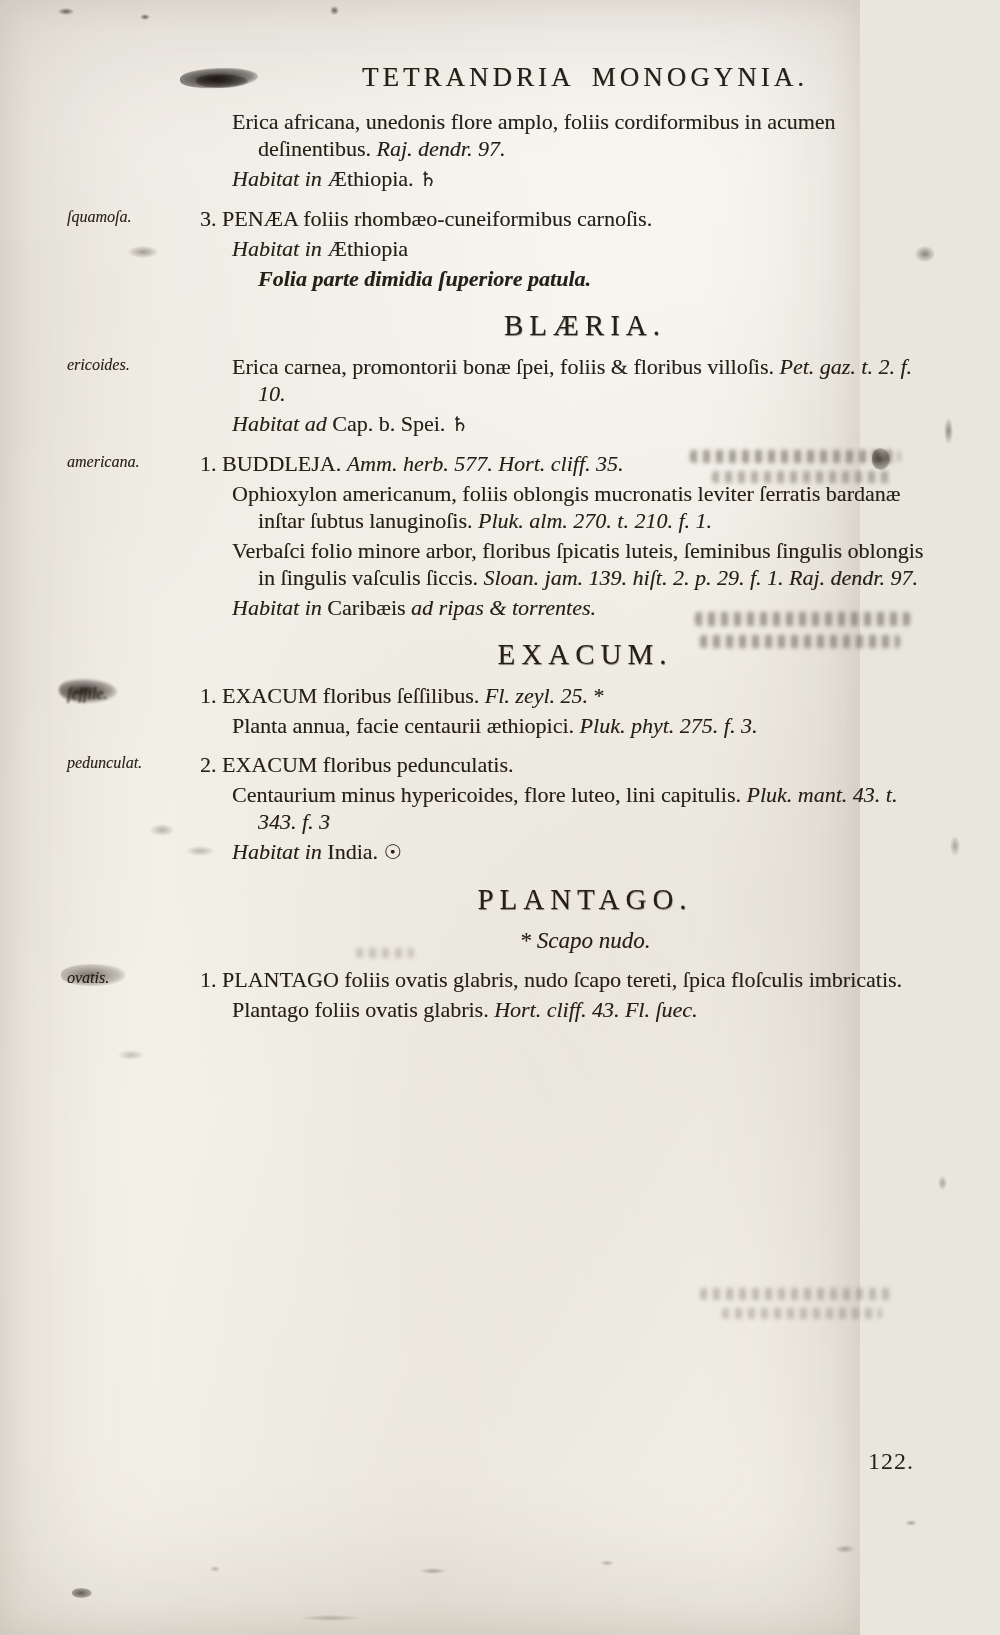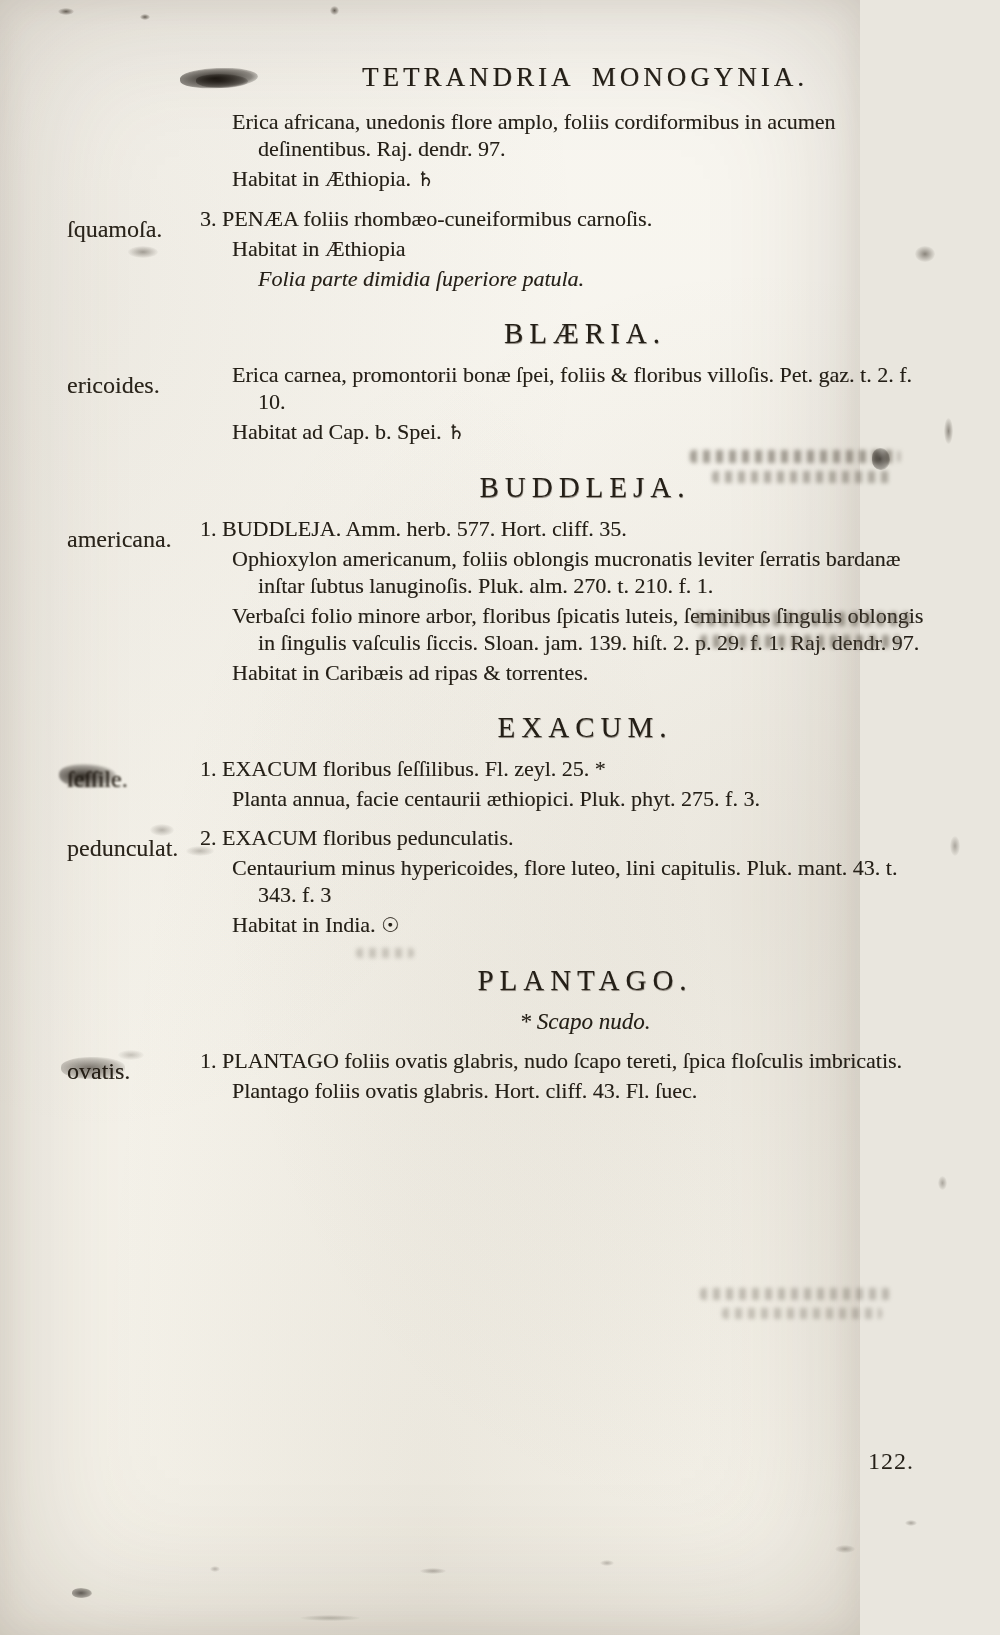--- a/index.html
+++ b/index.html
@@ -28,33 +28,33 @@
   .text-col {
     position:absolute; left:232px; top:108px; width:706px;
     font-size:22px; line-height:27px;
     text-shadow:0.3px 0.3px 0.5px rgba(35,25,15,0.35);
   }
   p { margin:0 0 3px 0; }
   .syn   { padding-left:26px; text-indent:-26px; }
   .entry { padding-left:26px; text-indent:-58px; }
   .plain { padding-left:0; }
   .note  { padding-left:0; font-style:italic; }
-  .note2 { padding-left:26px; font-style:italic; }
-  .it { }
+  .note2 { padding-left:26px; font-style:italic;font-weight:bold; }
+  .it { font-style:italic; }
   .sym { font-family:"DejaVu Sans", sans-serif; font-size:20px; }
   .genus-heading {
     text-align:center; font-weight:400; font-size:29px; letter-spacing:6px;
-    margin:28px 0 14px 0; text-indent:0;
+    margin:20px 0 14px 0; text-indent:0;
     text-shadow:0.5px 0.5px 0.7px rgba(35,25,15,0.5);
   }
   .sub-heading { text-align:center; font-style:italic; font-size:23px; margin:0 0 10px 0; }
   .entry-block { position:relative; margin:12px 0 6px 0; }
   .margin-label {
-    position:absolute; left:-165px; top:13px; width:152px;
-    font-size:24px; line-height:22px; color:#2a241b;
+    position:absolute; left:-165px; top:1px; width:152px;
+    font-style:italic; font-size:16px; line-height:22px; color:#2a241b;
   }
   .margin-label.smudged { filter:blur(0.5px); }
   .margin-label.smudged::after {
     content:""; position:absolute; left:-6px; top:-3px; width:64px; height:22px;
     background:radial-gradient(ellipse at 45% 50%, rgba(25,18,10,0.55), rgba(25,18,10,0.2) 60%, transparent 78%);
     border-radius:45%;
   }
   .margin-label.smudged-heavy { filter:blur(0.8px); }
   .margin-label.smudged-heavy::after {
     content:""; position:absolute; left:-8px; top:-4px; width:58px; height:24px;
@@ -100,21 +100,20 @@
     </section>
 
     <h2 class="genus-heading">BLÆRIA.</h2>
 
     <section class="entry-block">
       <span class="margin-label">ericoides.</span>
       <p class="syn"><span>Erica carnea, promontorii bonæ ſpei, foliis &amp; floribus villoſis. </span><span class="it">Pet. gaz. t. 2. f. 10.</span></p>
       <p class="plain"><span class="it">Habitat ad </span><span>Cap. b. Spei. </span><span class="sym">♄</span></p>
     </section>
 
-    <h2 class="genus-heading">BUDDLEJA.</h2>
 
     <section class="entry-block">
       <span class="margin-label">americana.</span>
       <p class="entry"><span>1. BUDDLEJA. </span><span class="it">Amm. herb. 577. Hort. cliff. 35.</span></p>
       <p class="syn"><span>Ophioxylon americanum, foliis oblongis mucronatis leviter ſerratis bardanæ inſtar ſubtus lanuginoſis. </span><span class="it">Pluk. alm. 270. t. 210. f. 1.</span></p>
       <p class="syn"><span>Verbaſci folio minore arbor, floribus ſpicatis luteis, ſeminibus ſingulis oblongis in ſingulis vaſculis ſiccis. </span><span class="it">Sloan. jam. 139. hiſt. 2. p. 29. f. 1. Raj. dendr. 97.</span></p>
       <p class="plain"><span class="it">Habitat in </span><span>Caribæis </span><span class="it">ad ripas &amp; torrentes.</span></p>
     </section>
 
     <h2 class="genus-heading">EXACUM.</h2>

